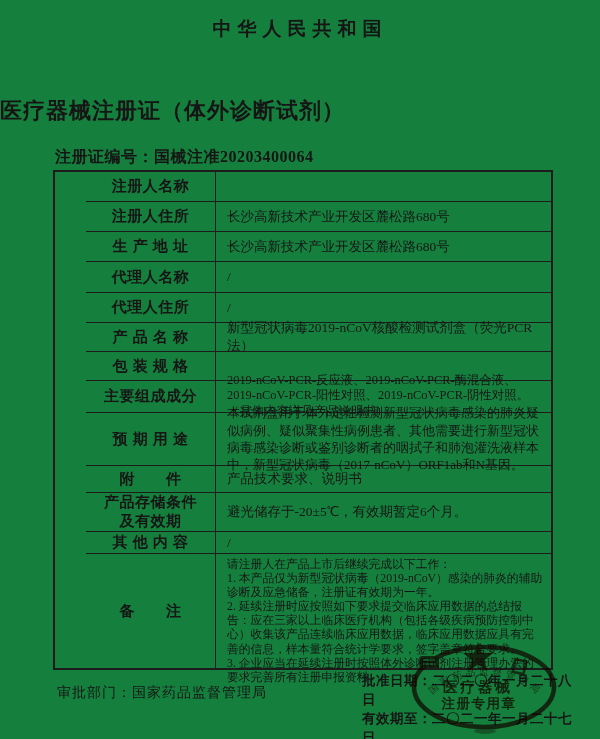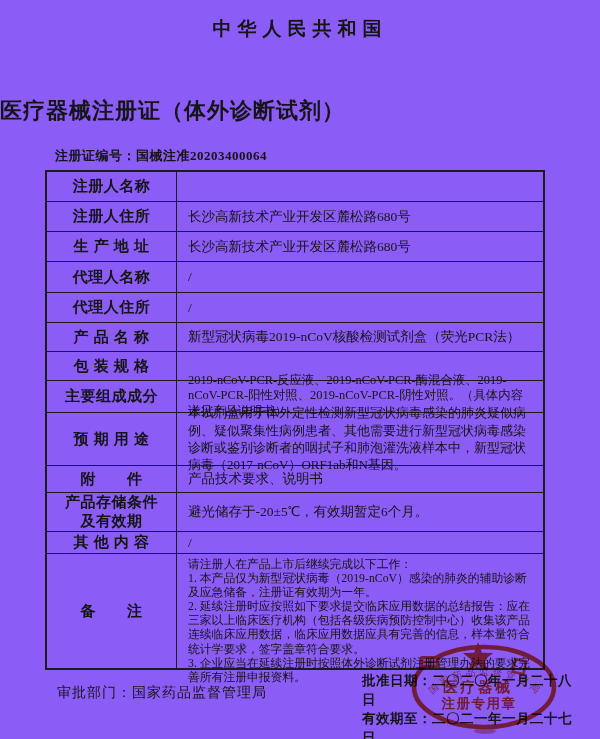--- a/index.html
+++ b/index.html
@@ -1,36 +1,36 @@
 <!DOCTYPE html>
 <html><head>
 <meta charset="utf-8">
 <style>
   html,body { margin:0; padding:0; background:#ffffff; }
   .page {
-    position:relative; width:600px; height:739px; background:#8b5cf6;
+    position:relative; width:600px; height:739px; background:#15803d;
     font-family:"Liberation Serif", serif; color:#151515; overflow:hidden;
   }
   .t1 {
     position:absolute; top:16px; left:0; width:100%; text-align:center;
     font-family:"Liberation Sans", sans-serif; font-weight:bold;
     font-size:19px; letter-spacing:6px;
   }
   .t2 {
     position:absolute; top:96px; left:0; width:100%; text-align:left;
     font-family:"Liberation Sans", sans-serif; font-weight:bold;
     font-size:22px; letter-spacing:1px;
   }
   .regno {
     position:absolute; left:55px; top:147px;
-    font-size:13px; font-weight:bold; letter-spacing:0.5px;
+    font-size:16px; font-weight:bold; letter-spacing:0.5px;
   }
   .cert-table {
-    position:absolute; left:45px; top:170px; width:500px;
-    border:2px solid #1c1c1c; box-sizing:border-box; background:transparent;
+    position:absolute; left:53px; top:170px; width:500px;
+    border:2px solid #1c1c1c; box-sizing:border-box; background:transparent;padding-left:31px;
   }
   .row { display:flex; border-bottom:1.5px solid #1c1c1c; box-sizing:border-box; }
   .row:last-child { border-bottom:none; }
   .row:nth-child(1){height:30px}
   .row:nth-child(2){height:30px}
   .row:nth-child(3){height:30px}
   .row:nth-child(4){height:31px}
   .row:nth-child(5){height:30px}
   .row:nth-child(6){height:29px}
   .row:nth-child(7){height:29px}

